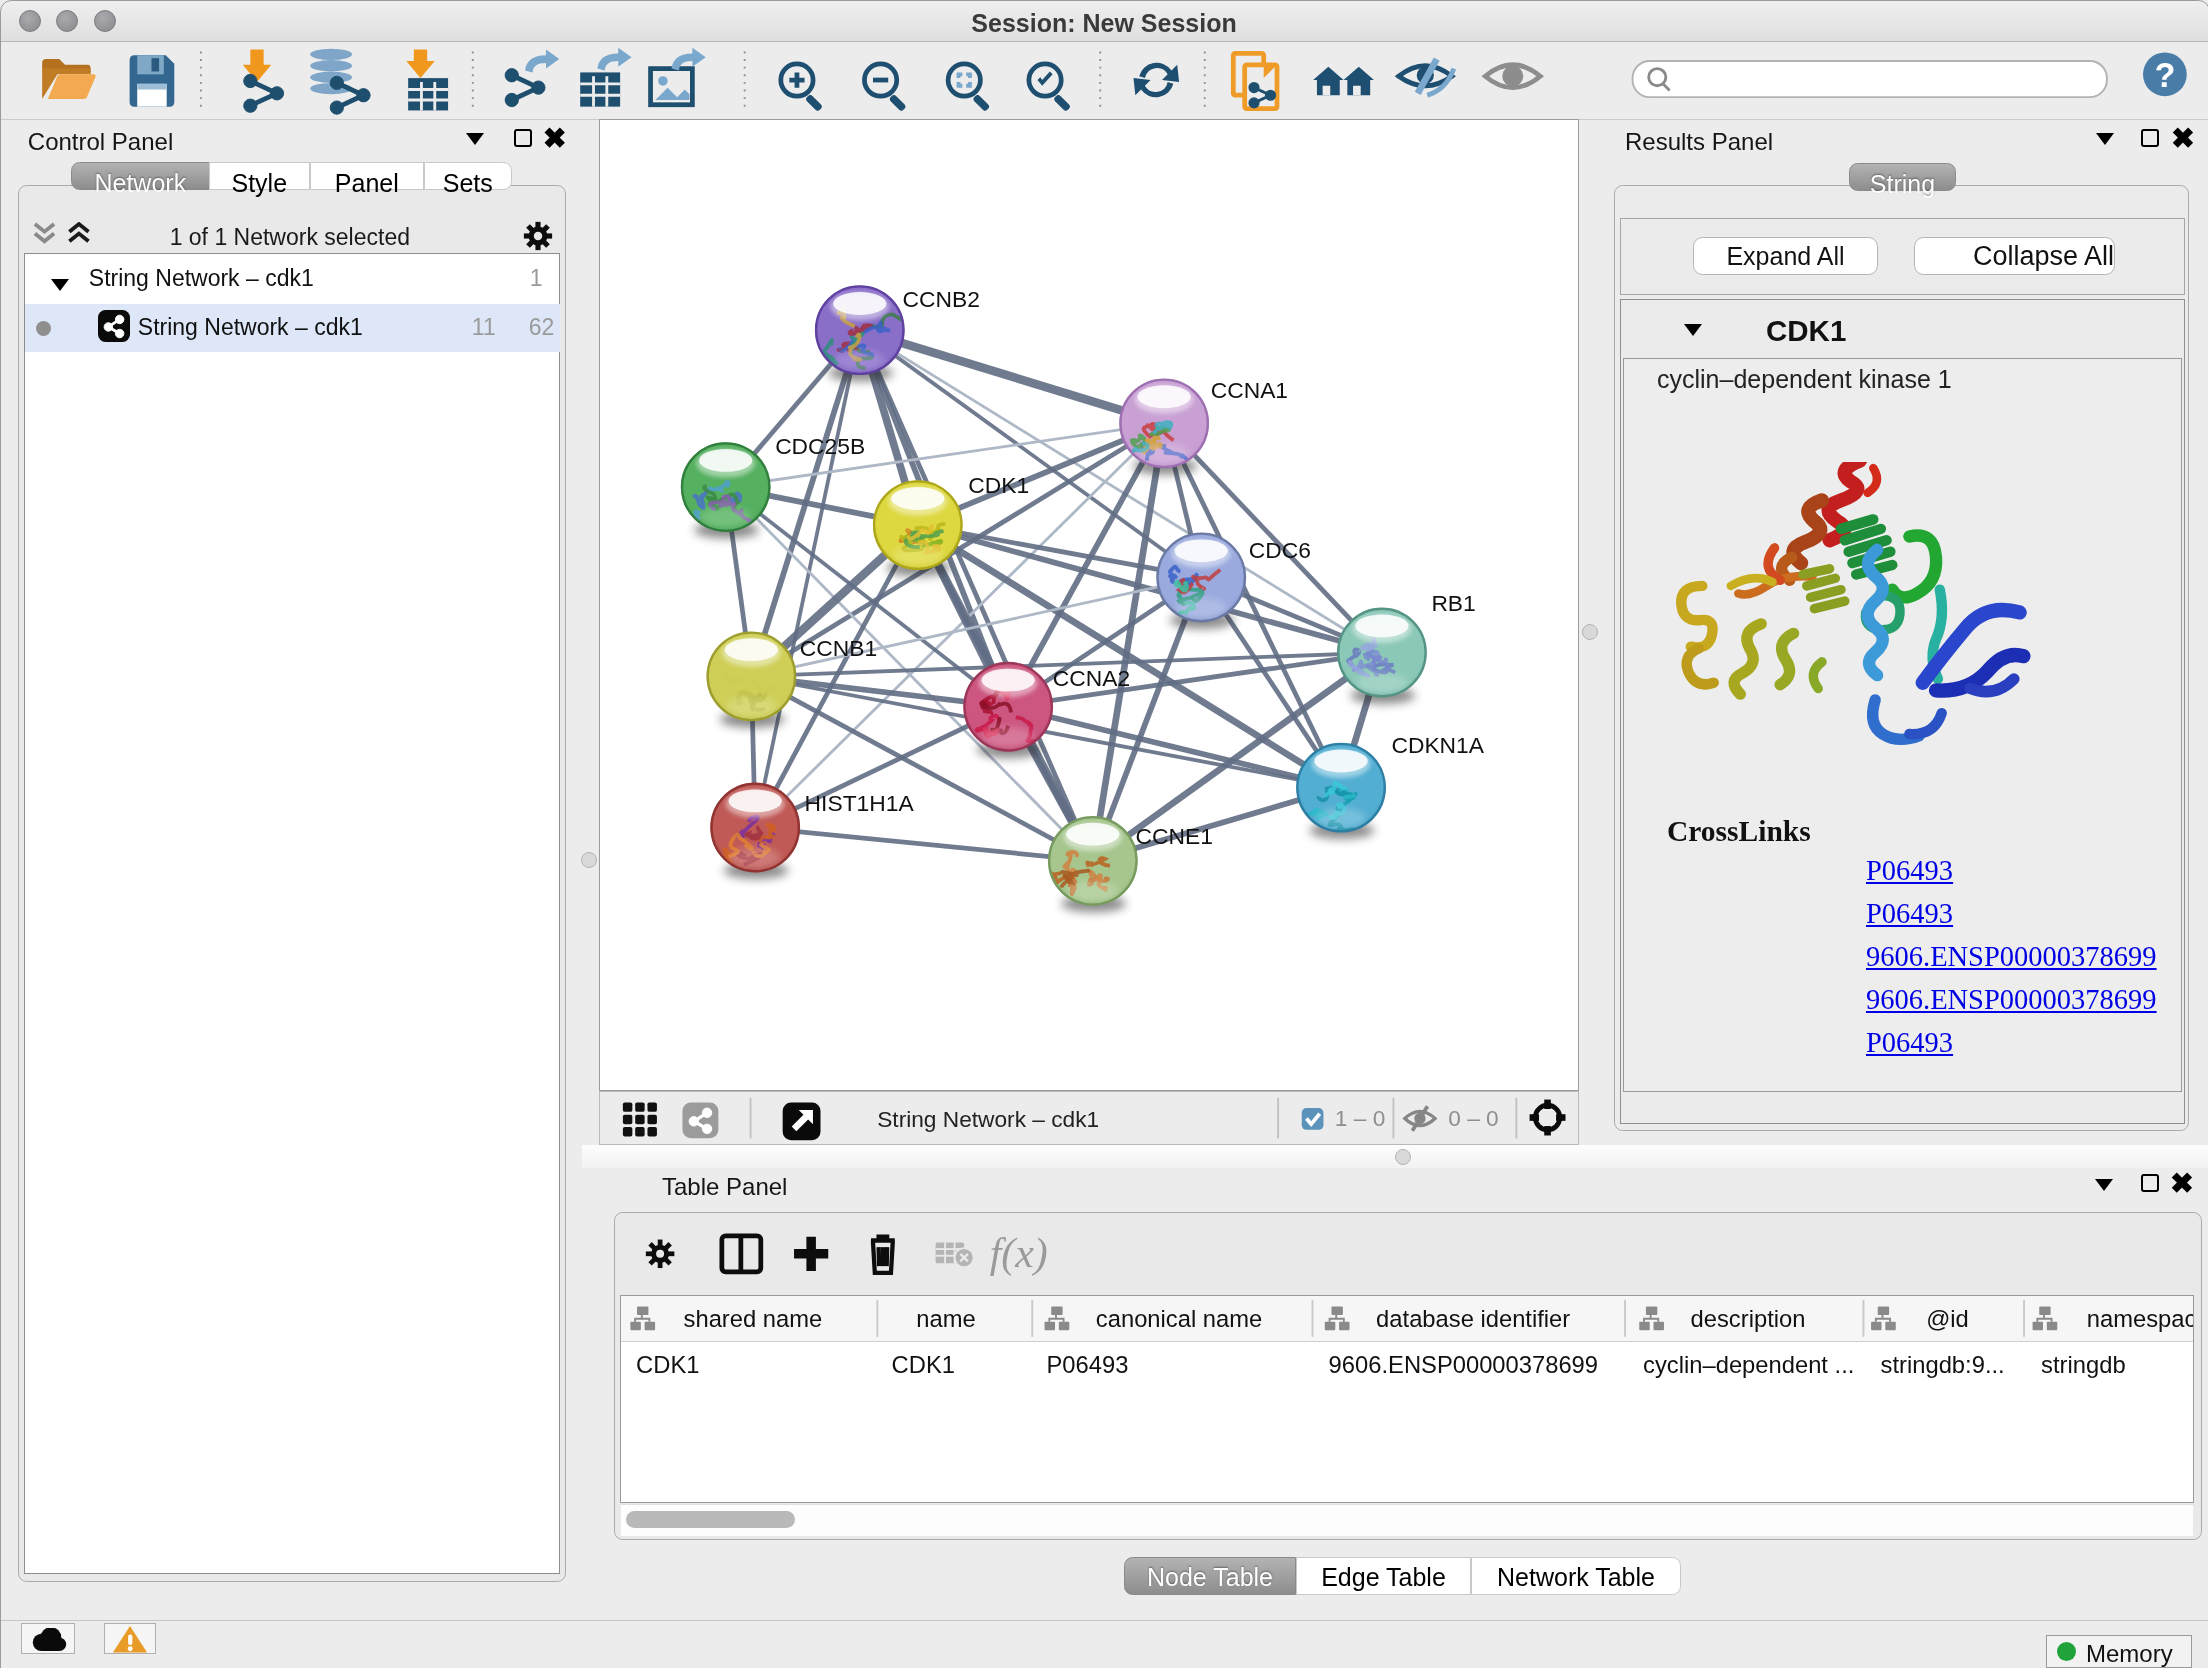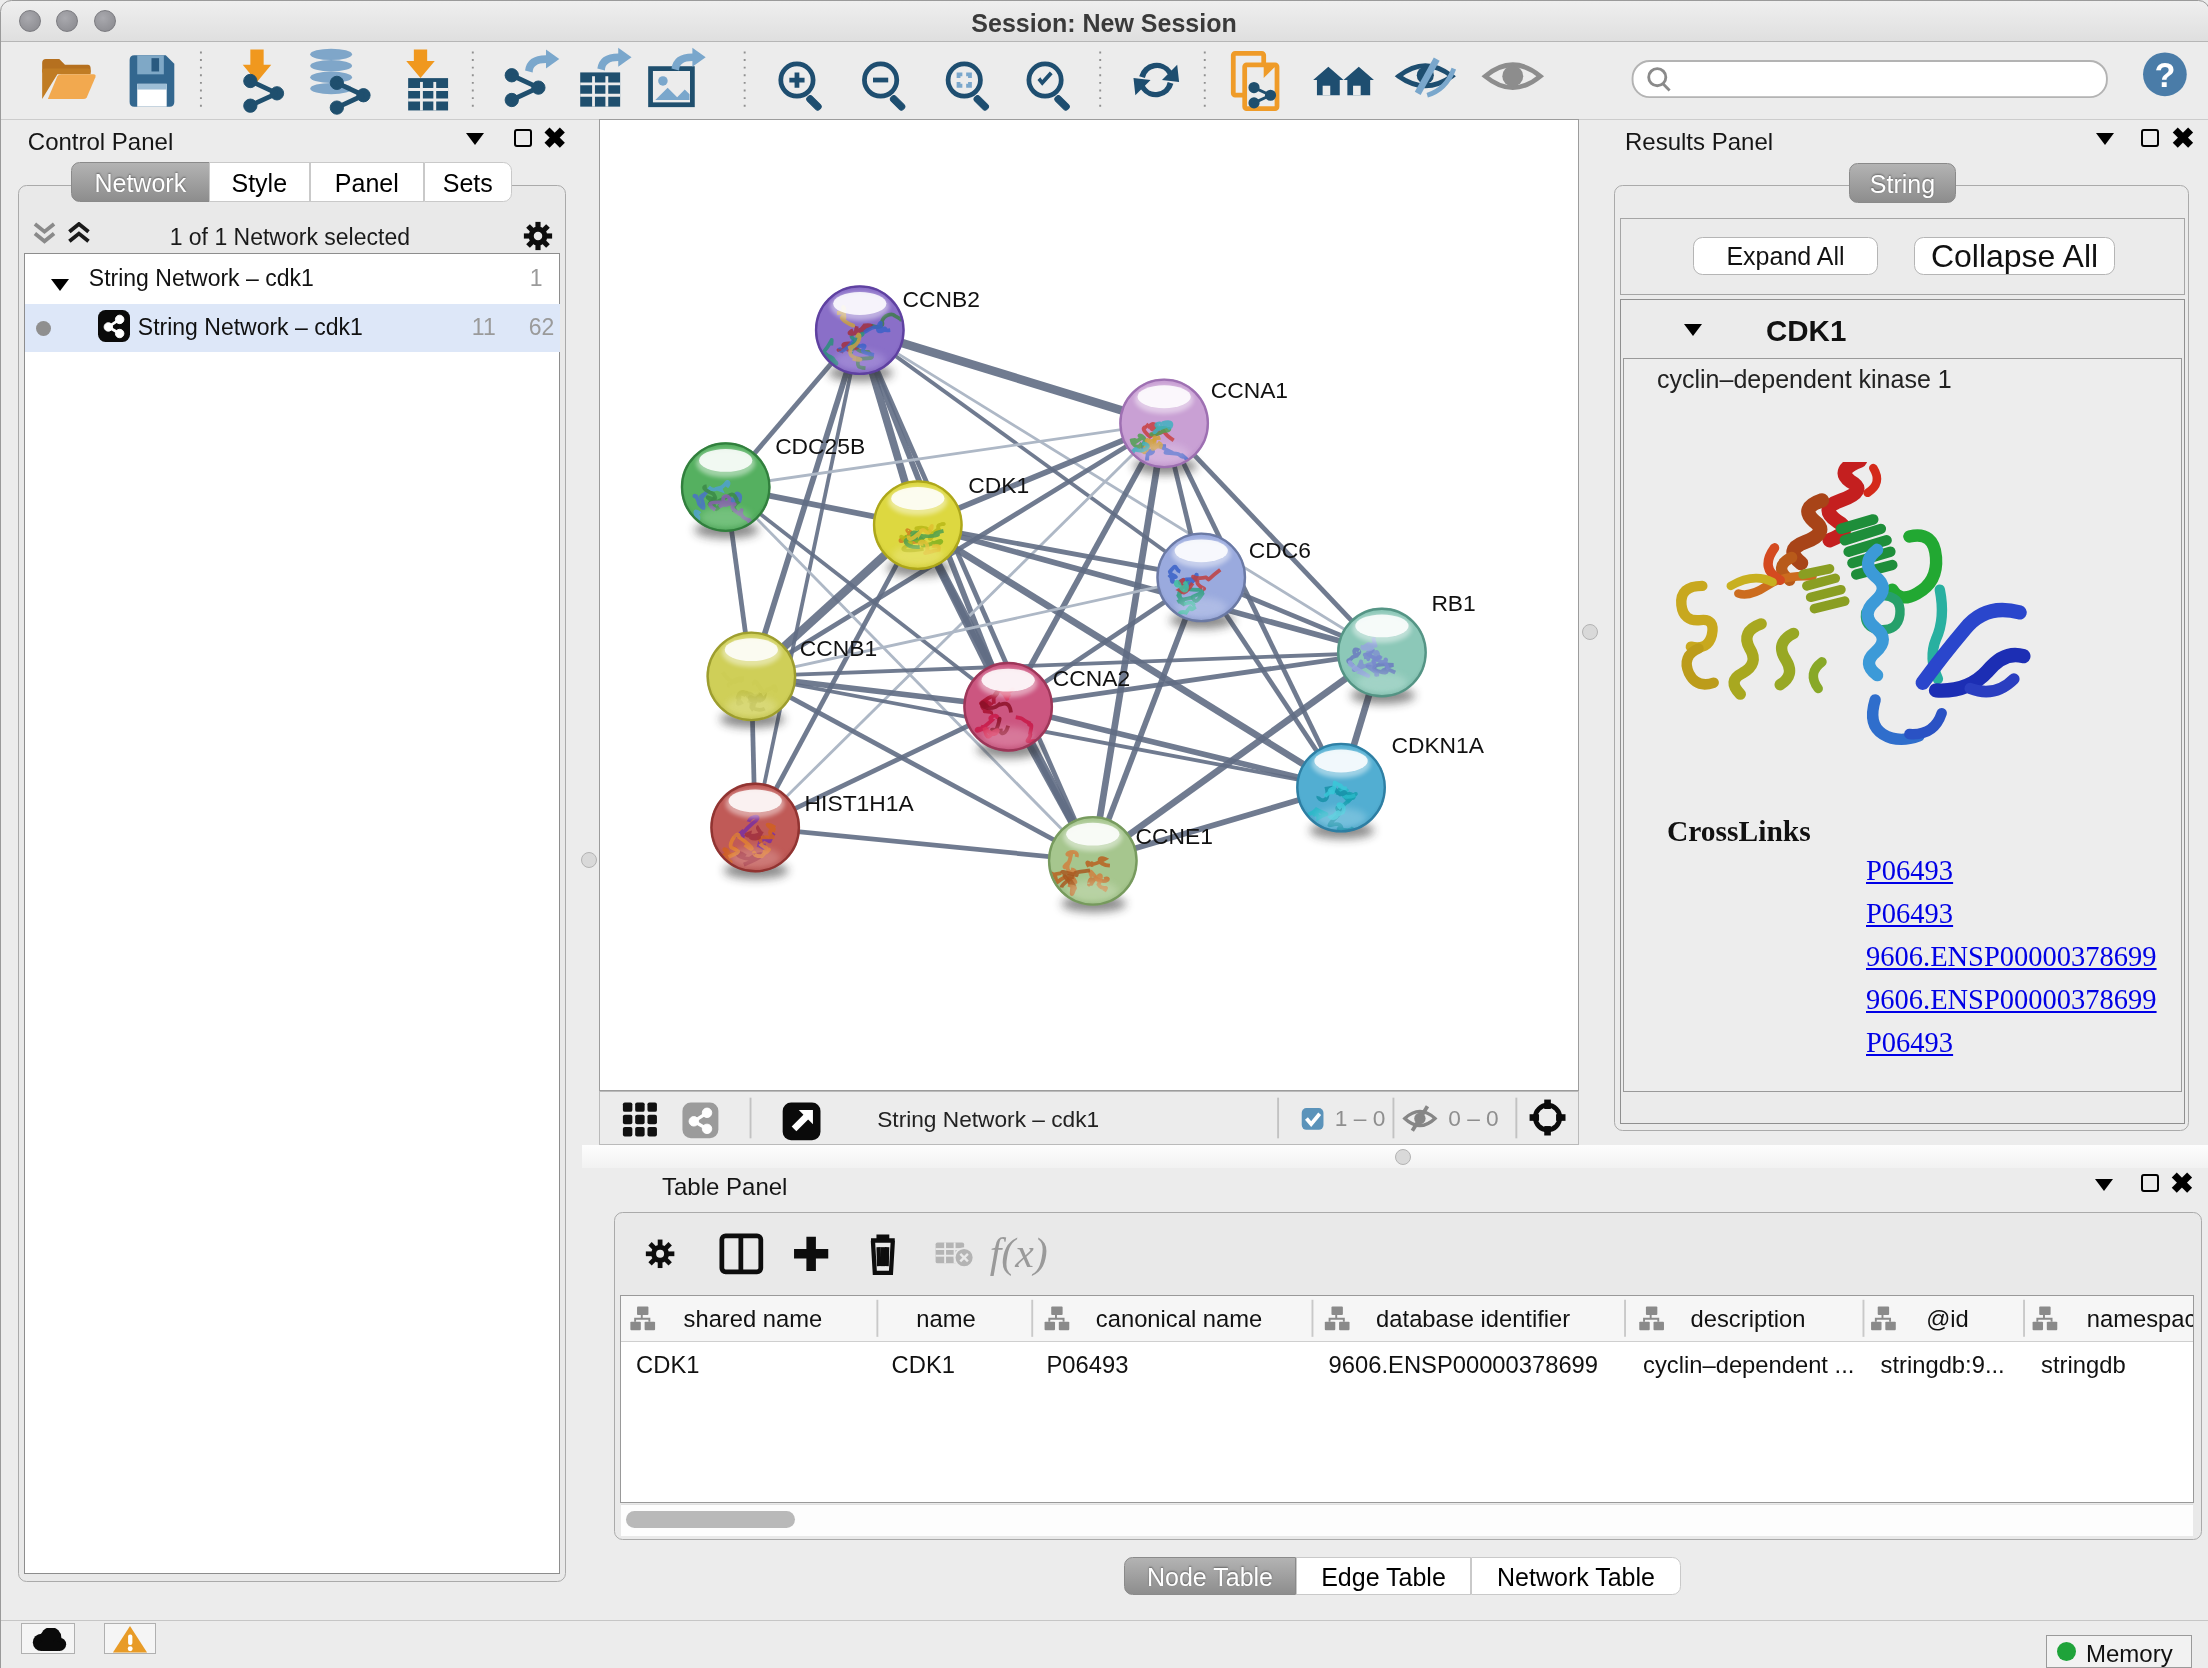--- a/index.html
+++ b/index.html
@@ -6,21 +6,21 @@
 body{width:2208px;height:1668px;background:#ececec;font-family:"Liberation Sans",sans-serif;position:relative;overflow:hidden;}
 .abs{position:absolute;}
 
 #titlebar{left:0;top:0;width:2208px;height:41px;background:linear-gradient(#efefef,#dfdfdf);border-bottom:1px solid #b6b6b6;border-radius:11.4px 11.4px 0 0;}
 .tl{width:20px;height:20px;border-radius:50%;background:radial-gradient(circle at 40% 35%,#a9a9ae,#87878c);border:1px solid #7b7b80;top:9.5px;}
 #title{width:2208px;text-align:center;top:8.6px;font-size:25px;color:#3a3a3a;font-weight:bold;}
 
 #toolbar{left:0;top:42px;width:2208px;height:77px;background:#ececec;border-bottom:1px solid #cccccc;}
 
 .ptitle{font-size:24px;color:#151515;padding-top:2.9px;}
-.tab{z-index:3;height:40px;line-height:40px;text-align:center;font-size:25px;background:#fff;border:1px solid #c9c9c9;box-sizing:border-box;}
+.tab{z-index:3;height:28px;line-height:40px;text-align:center;font-size:25px;background:#fff;border:1px solid #c9c9c9;box-sizing:border-box;}
 .tabsel{background:linear-gradient(#b3b3b3,#8d8d8d);color:#fff;text-shadow:0 -1px 1.9px rgba(0,0,0,.4);border:1px solid #8a8a8a;}
 .cbox{background:#e9e9e9;border:1px solid #aaaaaa;border-radius:8.6px;}
 .triangle-down{width:0;height:0;border-left:9.5px solid transparent;border-right:9.5px solid transparent;border-top:12.4px solid #000;}
 .sqicon{width:14.3px;height:14.3px;border:2.9px solid #000;border-radius:2.9px;background:transparent;}
 .xicon{font-size:28.5px;font-weight:bold;color:#000;line-height:19px;}
 .graytxt{color:#9a9a9a;}
 .knob{width:14.3px;height:14.3px;border-radius:50%;background:#d9d9d9;border:1px solid #b3b3b3;}
 a.lnk{color:#0000e6;text-decoration:underline;}
 </style>
 </head>
@@ -689,21 +689,21 @@
   <div class="abs triangle-down" style="left:515px;top:14.3px;"></div>
   <div class="abs sqicon" style="left:560px;top:9.5px;"></div>
   <div class="abs xicon" style="left:590px;top:9.5px;">✖</div>
 
   <div class="abs cbox" style="left:33px;top:66px;width:573px;height:944px;background:#ebebeb;"></div>
 
   <div class="abs tab tabsel" style="left:268px;top:44px;width:107px;border-radius:8.6px;">String</div>
 
   <div class="abs" style="left:39px;top:99px;width:565px;height:77px;border:1px solid #a5a5a5;box-sizing:border-box;"></div>
   <div class="abs" style="left:112px;top:118px;width:185px;height:38px;background:#fff;border:1px solid #b5b5b5;border-radius:9.5px;box-sizing:border-box;text-align:center;line-height:36px;font-size:25px;color:#111;">Expand All</div>
-  <div class="abs" style="left:333px;top:118px;width:201px;height:38px;background:#fff;border:1px solid #b5b5b5;border-radius:9.5px;box-sizing:border-box;text-align:center;line-height:36px;font-size:32px;color:#111;">Collapse All</div>
+  <div class="abs" style="left:333px;top:118px;width:201px;height:38px;background:#fff;border:1px solid #b5b5b5;border-radius:9.5px;box-sizing:border-box;text-align:right;line-height:36px;font-size:27px;color:#111;">Collapse All</div>
 
   <div class="abs" style="left:39px;top:180px;width:565px;height:825px;border:1px solid #8f8f8f;box-sizing:border-box;"></div>
   <div class="abs triangle-down" style="left:103px;top:205px;"></div>
   <div class="abs" style="left:185px;top:195px;font-size:29.5px;font-weight:bold;color:#111;">CDK1</div>
 
   <div class="abs" style="left:42px;top:239px;width:559px;height:734px;border:1px solid #999;box-sizing:border-box;background:#ededed;"></div>
   <div class="abs" style="left:76px;top:246px;font-size:25px;color:#222;">cyclin–dependent kinase 1</div>
 
   <svg class="abs" style="left:89px;top:343px;" width="361" height="300" viewBox="0 0 380 315">
     <g fill="none" stroke-linecap="round" stroke-linejoin="round">

